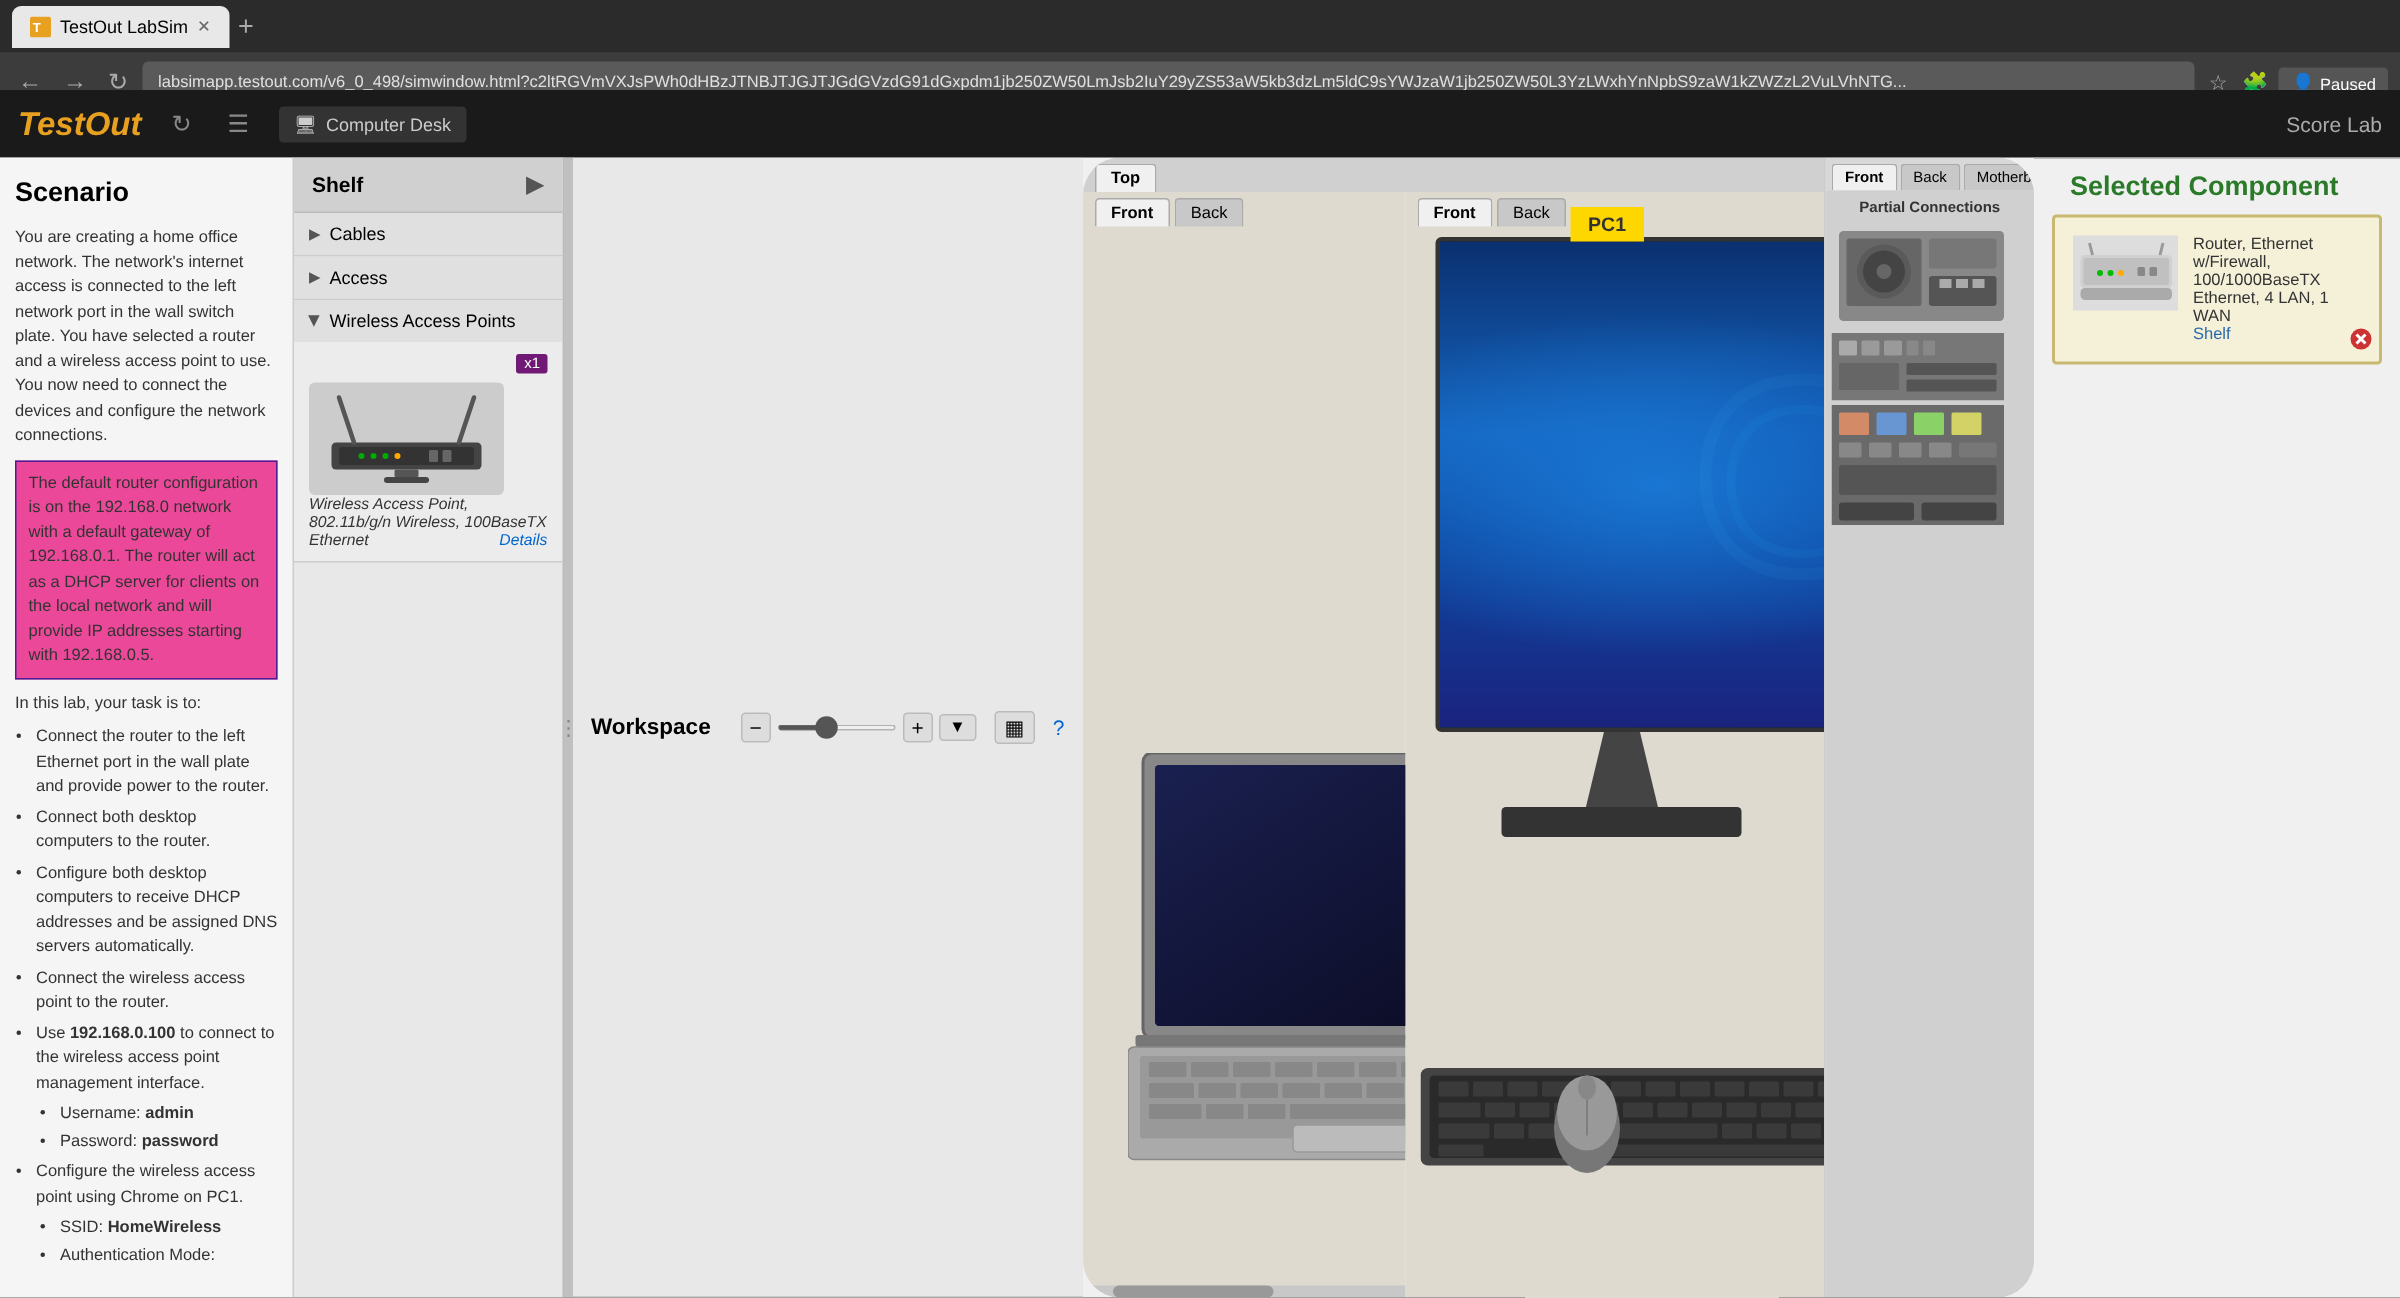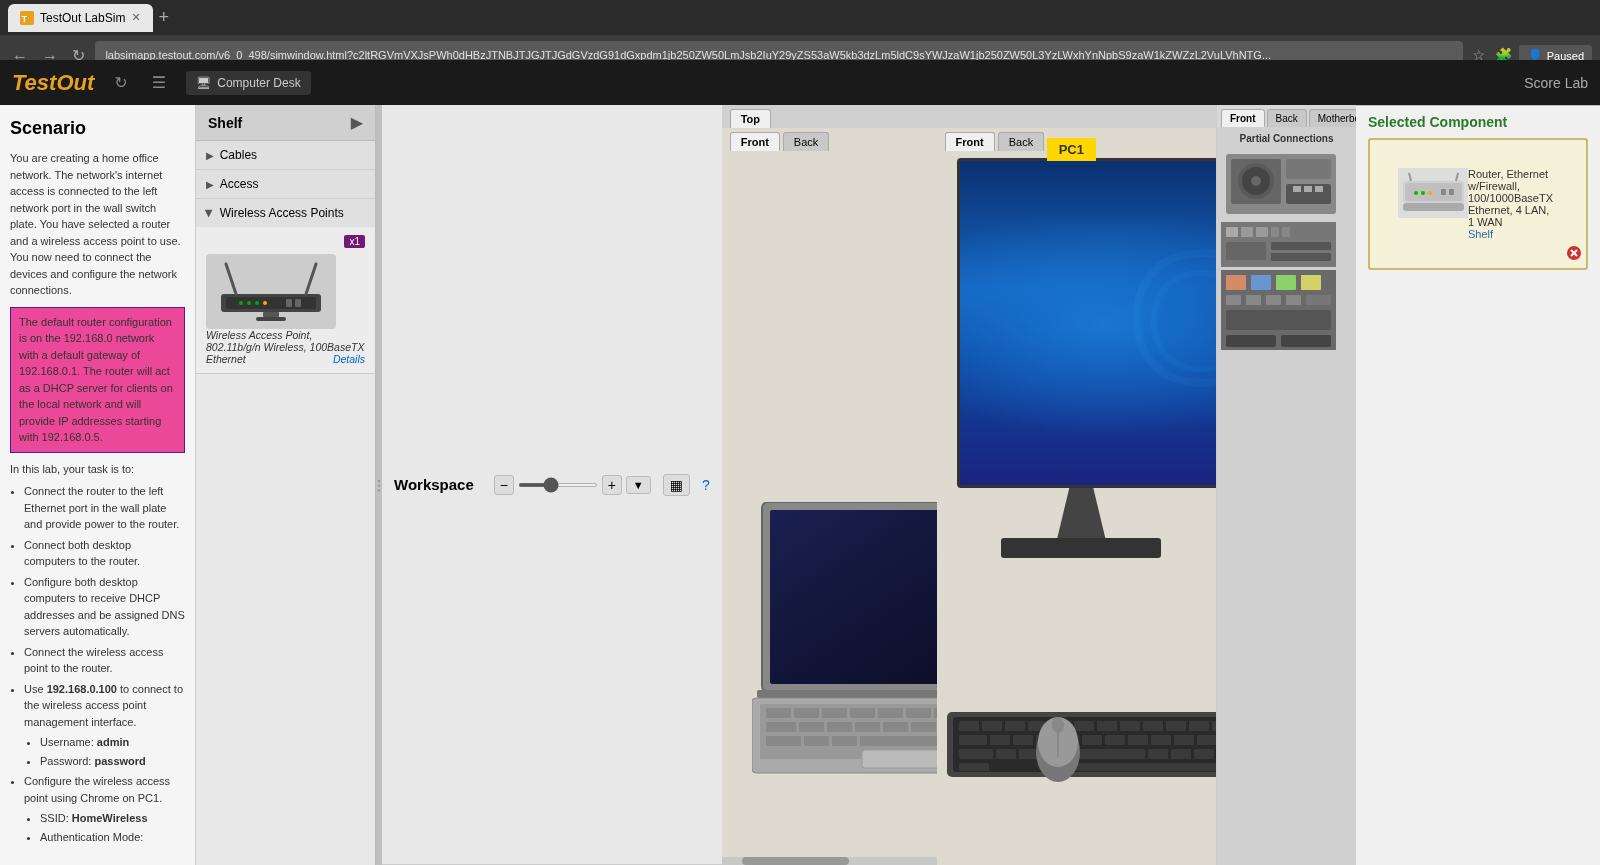--- a/index.html
+++ b/index.html
@@ -80,22 +80,22 @@
 
     
     .right-panel-tabs { display: flex; gap: 2px; padding: 4px 4px 0; background: #d8d8d8; }
     .right-panel-tab { background: #c8c8c8; border: 1px solid #aaa; border-bottom: none; padding: 3px 8px; font-size: 10px; cursor: pointer; border-radius: 3px 3px 0 0; }
     .right-panel-tab.active { background: #f0f0f0; font-weight: bold; }
     .right-panel-body { flex: 1; background: #d0d0d0; display: flex; flex-direction: column; padding: 4px; gap: 3px; overflow: hidden; }
     .partial-conn-label { font-size: 10px; text-align: center; color: #333; padding: 2px; font-weight: bold; }
 
     
     .bottom-panel { background: #f0f0f0; border-top: 1px solid #bbb; padding: 8px 12px; min-height: 130px; }
-    .selected-component-title { color: #2a7a2a; font-size: 14px; font-weight: bold; margin-bottom: 8px; }
-    .component-card { border: 2px solid #c8b870; background: #f5f0d8; width: 220px; padding: 28px; border-radius: 3px; display: flex; align-items: flex-start; position: relative; }
+    .selected-component-title { color: #2a7a2a; font-size: 18px; font-weight: bold; margin-bottom: 8px; margin-left: 12px; }
+    .component-card { border: 2px solid #c8b870; background: #f5f0d8; width: 220px; padding: 12px; border-radius: 3px; display: flex; gap: 10px; align-items: flex-start; position: relative; }
     .component-img { width: 70px; height: 50px; background: #ddd; display: flex; align-items: center; justify-content: center; flex-shrink: 0; }
     .component-info { font-size: 11px; color: #333; }
     .component-shelf { color: #2a6aaa; font-size: 11px; }
     .remove-btn { position: absolute; bottom: 4px; right: 4px; background: none; border: none; cursor: pointer; }
 
     
     .workspace-scroll { height: 8px; background: #c8c8c8; }
     .workspace-scroll-thumb { width: 50%; height: 8px; background: #999; border-radius: 4px; }
 
     
@@ -255,21 +255,21 @@
         <div class="zoom-controls">
           <button class="zoom-btn">−</button>
           <input type="range" class="zoom-slider" min="0" max="100" value="40" style="">
           <button class="zoom-btn">+</button>
           <button class="zoom-dropdown-btn">▼</button>
         </div>
         <button class="screenshot-btn">▦</button>
         <button class="help-btn">?</button>
       </div>
 
-      <div style="display:flex; flex:1; overflow:hidden;">
+      <div style="display:flex; flex:1; overflow:hidden;border-radius:25px;">
 
         <div style="flex:1; display:flex; flex-direction:column; overflow:hidden;">
 
           <div style="background:#d0d0d0; padding:4px 8px 0; display:flex; gap:4px;">
             <button class="view-tab active">Top</button>
           </div>
 
           <div style="display:flex; flex:1; overflow:hidden;">
 
             <div style="flex:1; background:#dedad0; position:relative; overflow:hidden;">

